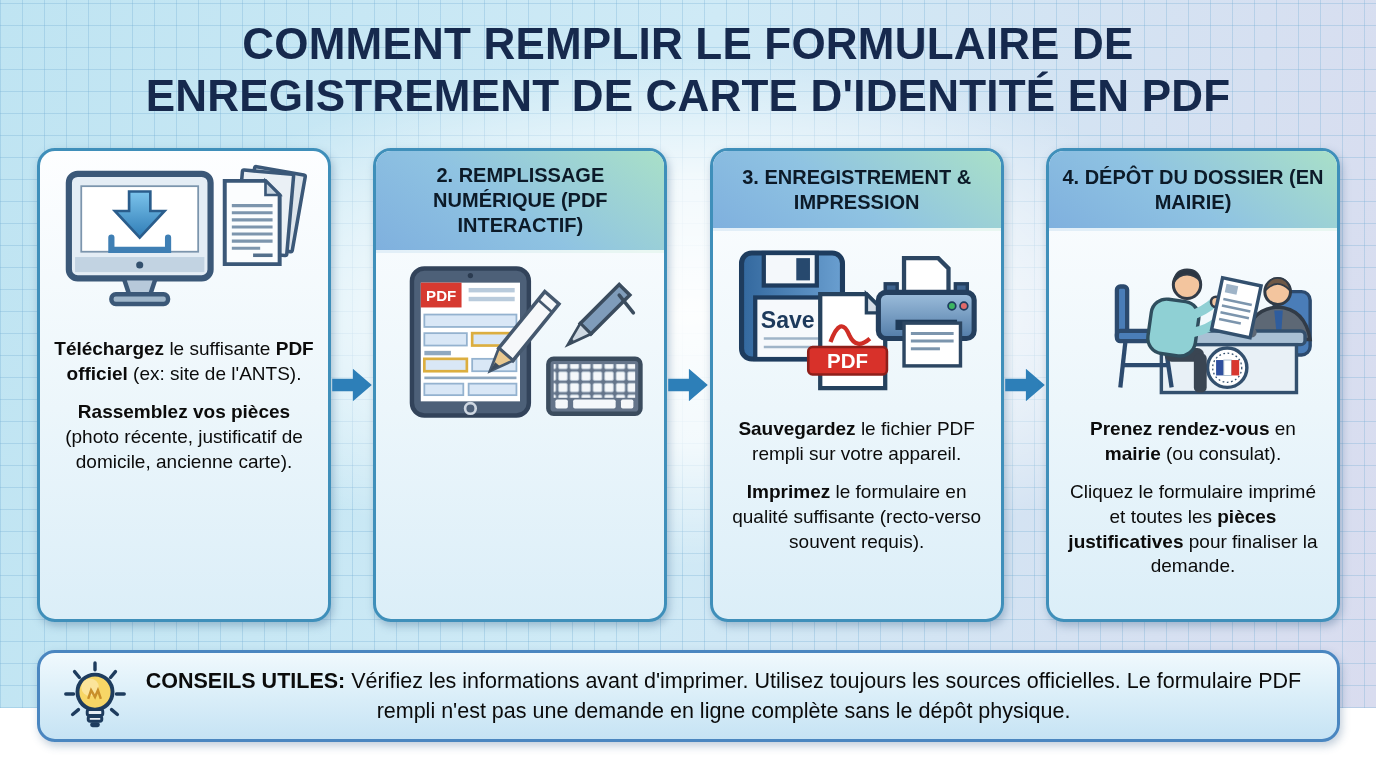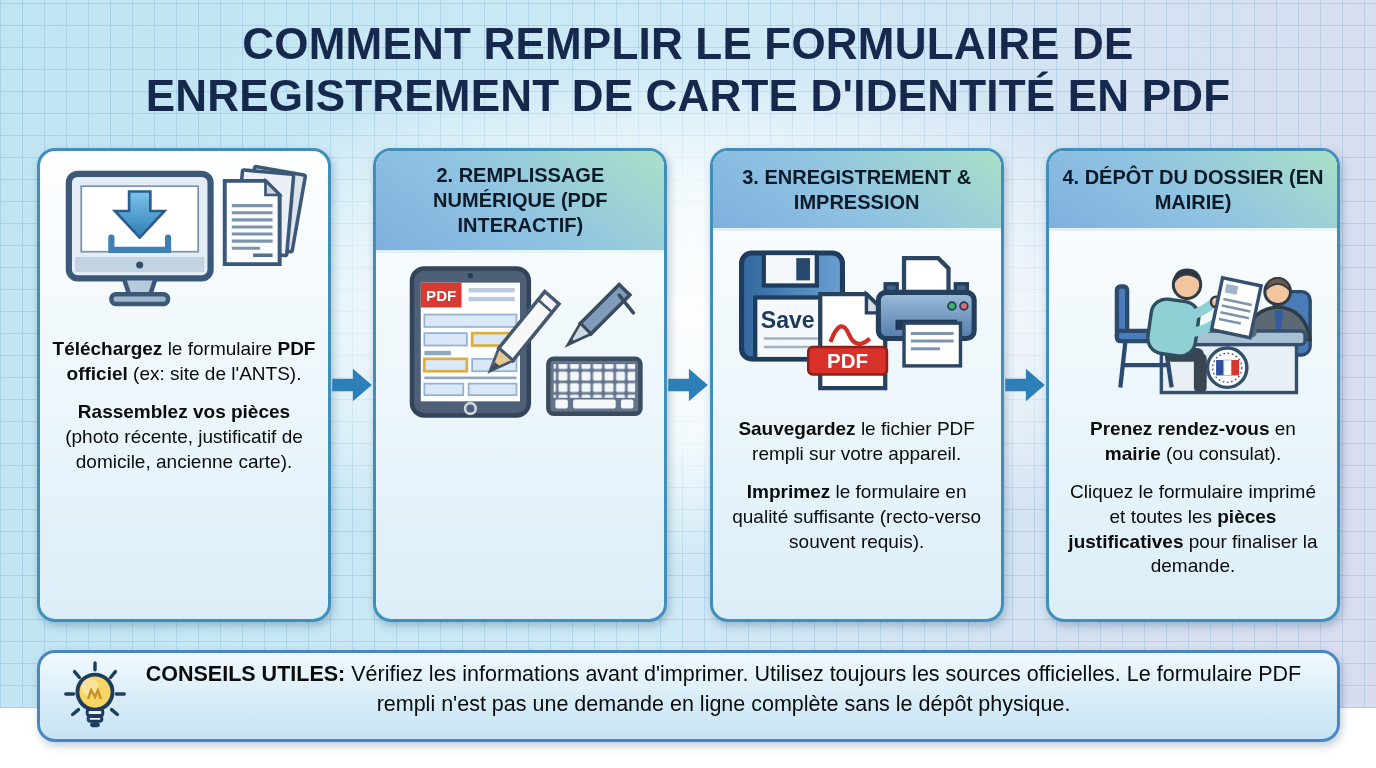--- a/index.html
+++ b/index.html
@@ -48,21 +48,21 @@
     font-size:19px; line-height:1.3; color:#0b0b0b;
   }
   .card-text p { margin:0 0 14px; }
   .card-text p:last-child { margin-bottom:0; }
   .arrow-cell { flex:1; display:flex; align-items:center; justify-content:center; }
   .tips-banner {
     position:absolute; top:650px; left:37px; width:1303px; height:92px;
     border:3px solid #4a86c0; border-radius:18px;
     background:linear-gradient(180deg,#f0f9fd 0%, #d8edf8 55%, #c6e3f4 100%);
     box-shadow:2px 4px 8px rgba(55,95,135,0.3);
-    display:flex; gap:4px; padding:6px 26px 6px 18px;
+    display:flex; align-items:center; gap:4px; padding:6px 26px 6px 18px;
   }
   .tips-text {
     flex:1; text-align:center; font-size:21.5px; line-height:1.4; color:#0b0b0b;
   }
   .tips-text p { margin:0; }
   b { font-weight:bold; }
 </style>
 </head>
 <body>
 
@@ -107,21 +107,21 @@
               <line x1="8" y1="72" x2="54" y2="72"></line>
                 <line x1="8" y1="80" x2="54" y2="80"></line>
               <line x1="8" y1="88" x2="40" y2="88"></line>
                 <line x1="30" y1="96" x2="54" y2="96" stroke="#4a6residency" stroke-opacity="0"></line>
             </g>
             <line x1="32" y1="96" x2="54" y2="96" stroke="#54708c" stroke-width="4"></line>
           </g>
         </svg>
       </div>
       <div class="card-text">
-          <p><b>Téléchargez</b><span> le formulaire </span><b>PDF officiel</b><span> (ex: site de l'ANTS).</span></p>
+          <p><b>Téléchargez</b><span> le suffisante </span><b>PDF officiel</b><span> (ex: site de l'ANTS).</span></p>
           <p><b>Rassemblez vos pièces</b><span> (photo récente, justificatif de domicile, ancienne carte).</span></p>
         </div>
     </div>
 
     <div class="arrow-cell">
       <svg width="40" height="36" viewBox="0 0 44 40">
         <path d="M0 13 h23 v-11 l21 18 -21 18 v-11 h-23 z" fill="#2d7fb8"></path>
       </svg>
     </div>
 

